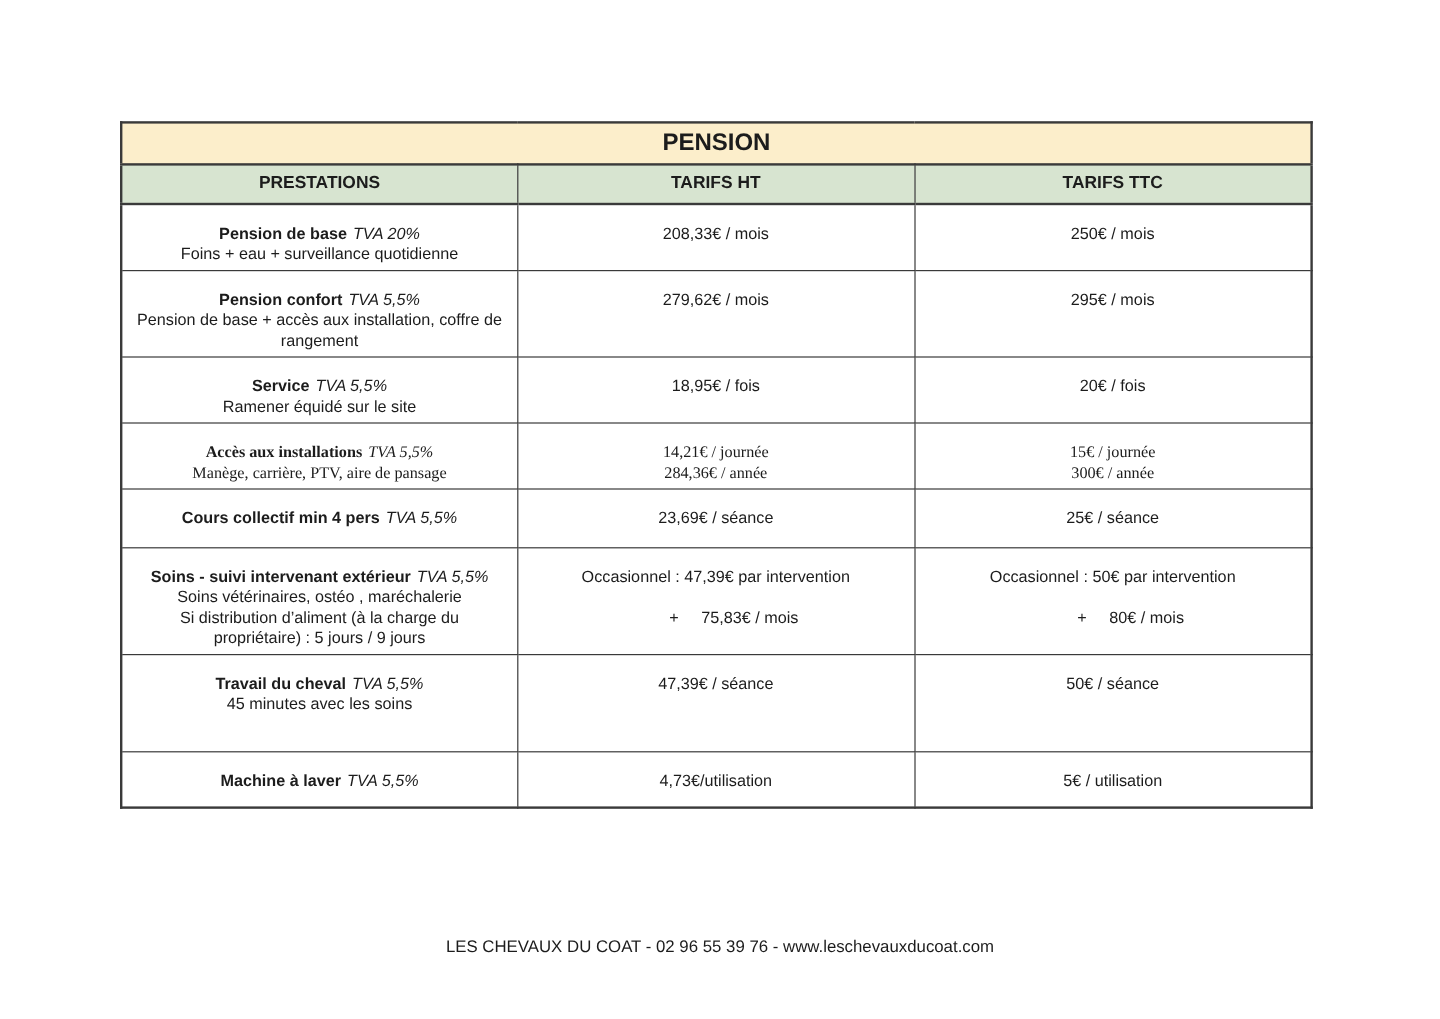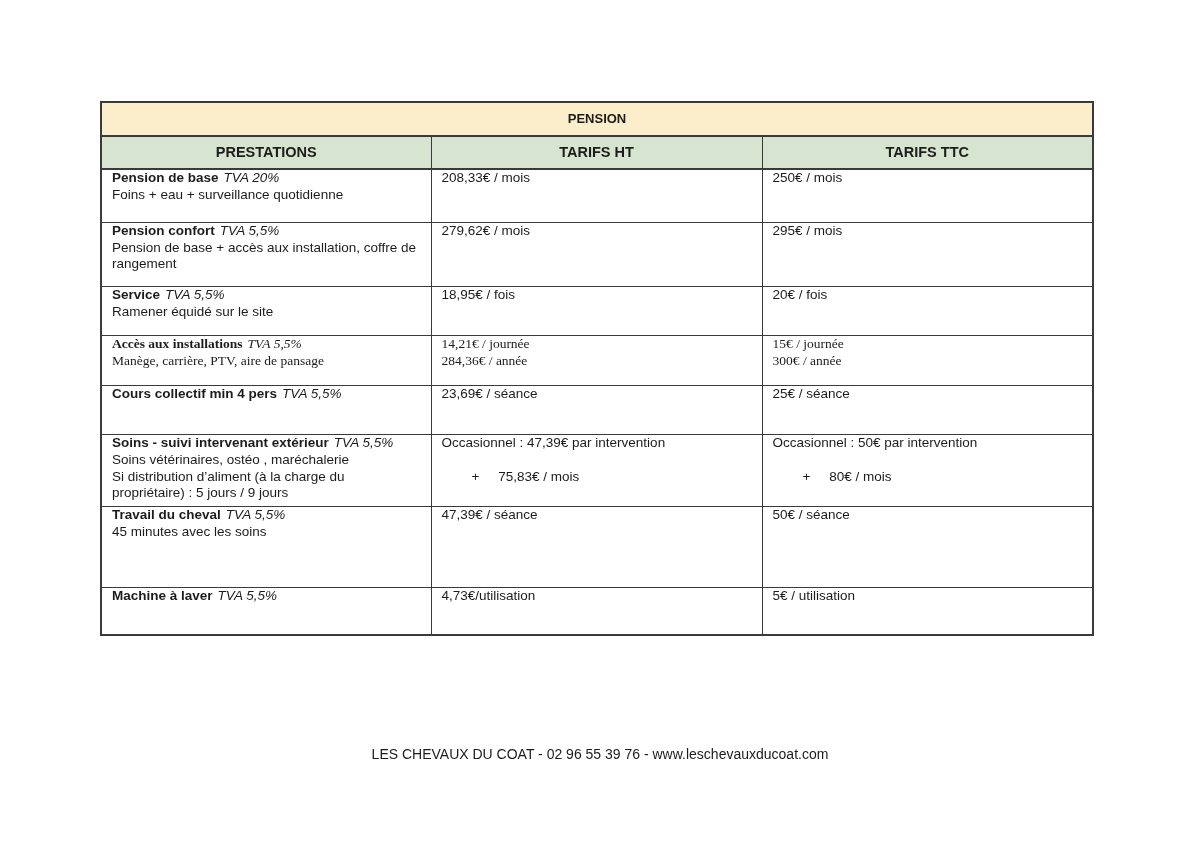--- a/index.html
+++ b/index.html
@@ -24,30 +24,30 @@
     width:992px;
     border-collapse:collapse;
     table-layout:fixed;
     font-size:13.5px;
     line-height:1.25;
   }
   table.tariff th,
   table.tariff td{
     border:1.5px solid var(--border);
     vertical-align:top;
-    text-align:left;
-    padding:0 10px 4px 10px;
+    text-align:center;
+    padding:16px 10px 4px 10px;
   }
   table.tariff{border:2px solid var(--border);}
 
   tr.title-row th{
     background:var(--title-bg);
     text-align:center;
     vertical-align:middle;
-    font-size:13px;
+    font-size:20px;
     font-weight:bold;
     height:34px;
     padding:4px 8px;
     border-bottom:2px solid var(--border);
   }
   tr.header-row th{
     background:var(--header-bg);
     text-align:center;
     vertical-align:middle;
     font-size:14.5px;
@@ -70,21 +70,21 @@
 
   #table-body tr:nth-child(10) td{font-size:15px;padding-top:8px;}
   #table-body tr:nth-child(10) .pname{font-size:20px;}
 
   .pname{font-weight:bold;}
   .tva{font-style:italic;margin-left:5px;}
   .line{min-height:17px;}
 
   .footer{
     position:absolute;
-    top:746px;
+    top:780px;
     left:0;
     width:100%;
     text-align:center;
     font-size:14px;
     color:#1c1c1c;
   }
 </style>
 </head>
 <body>
 

